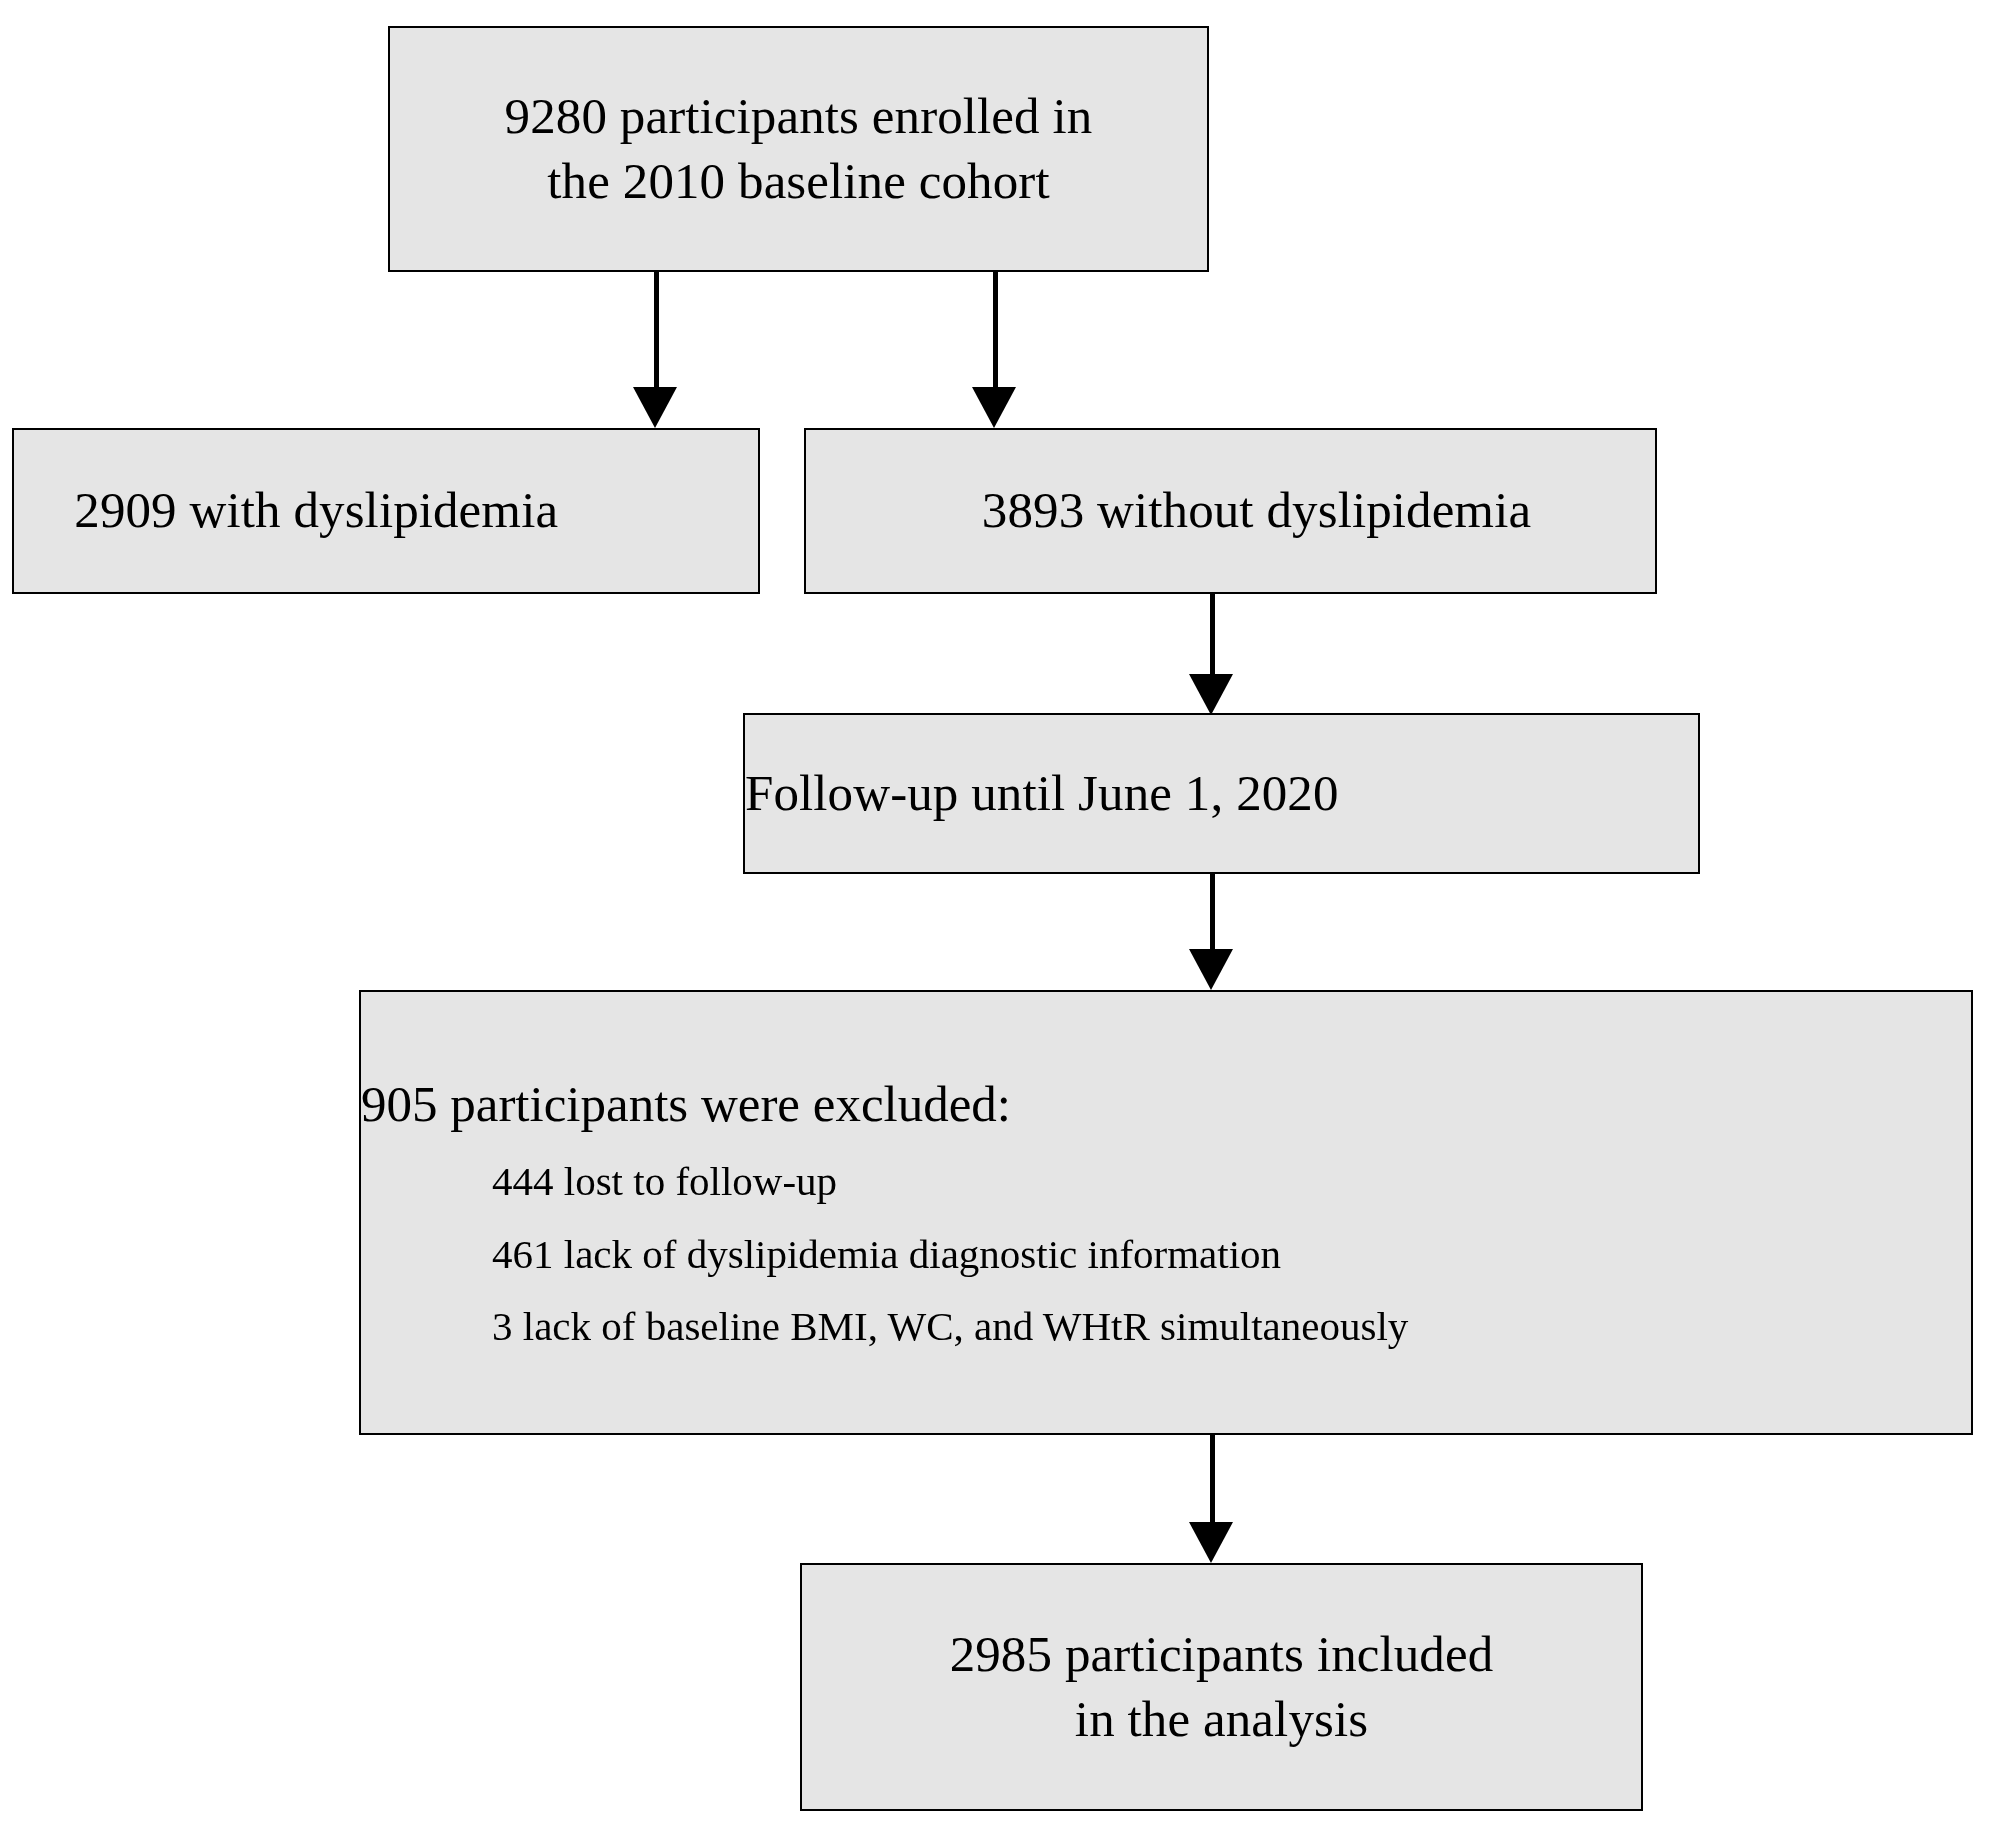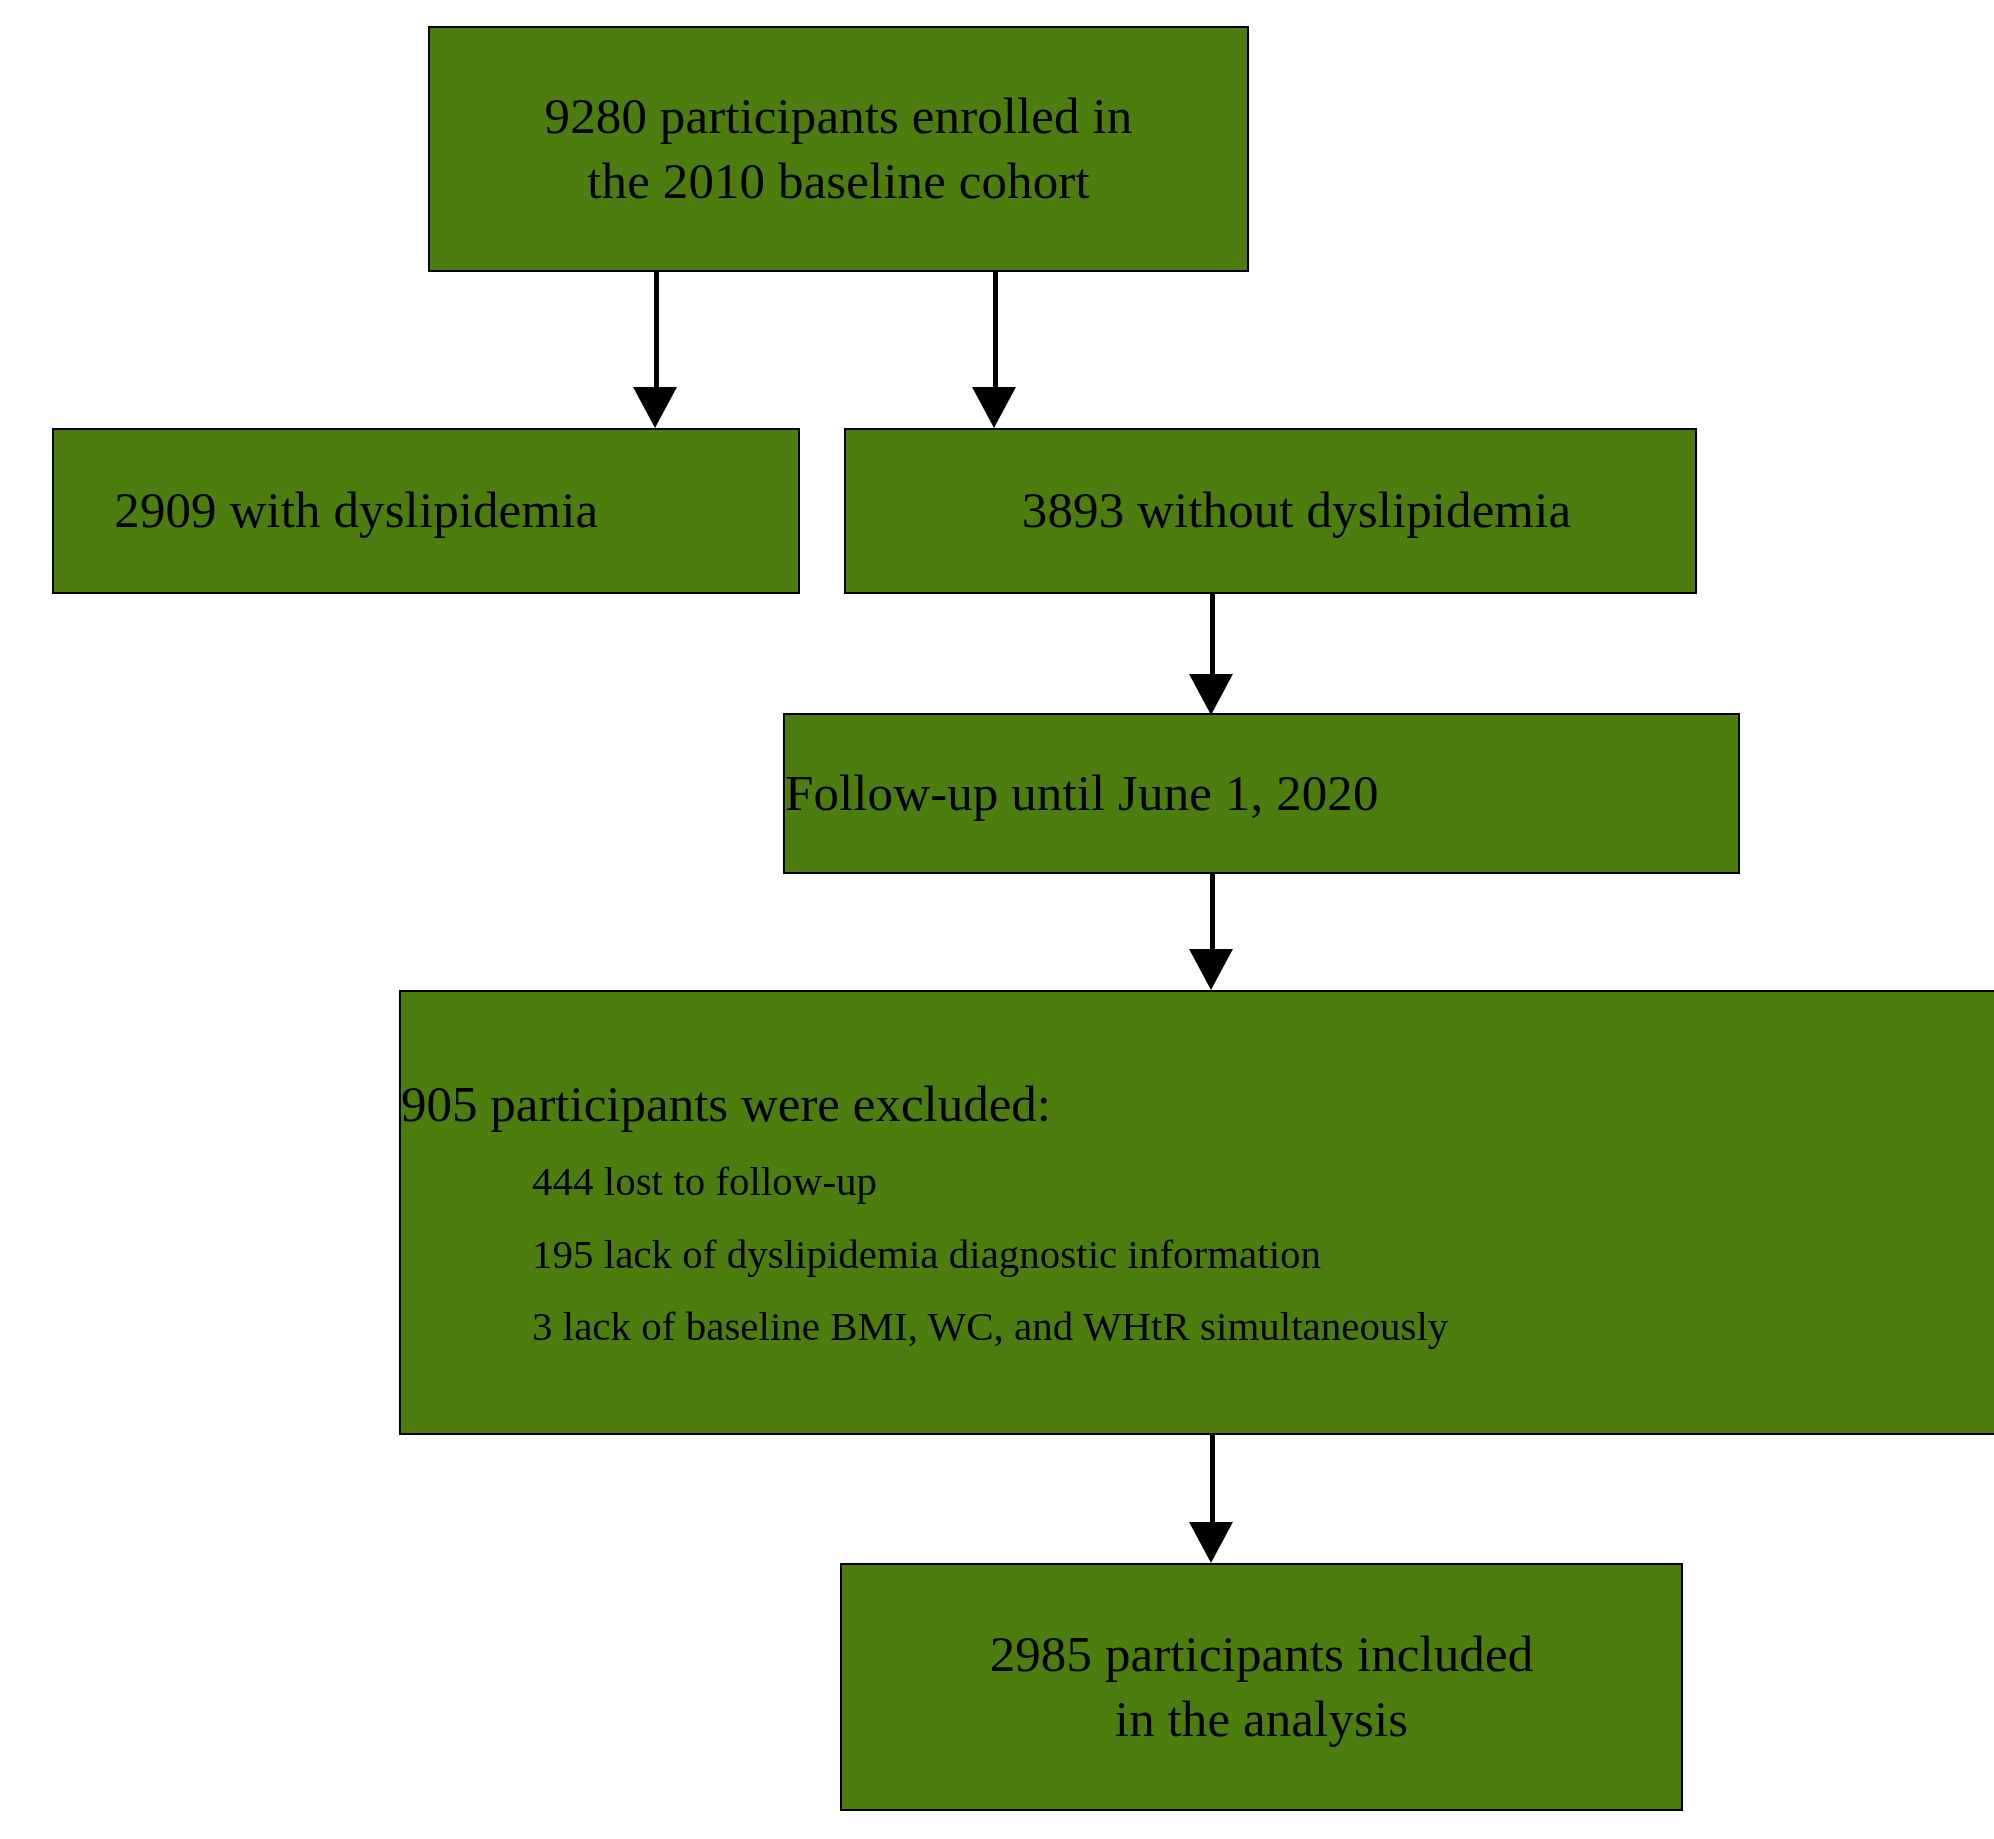--- a/index.html
+++ b/index.html
@@ -18,27 +18,26 @@
     width: 1995px;
     height: 1840px;
     background: #ffffff;
     overflow: hidden;
   }
 
   
   .flow-box {
     position: absolute;
     box-sizing: border-box;
-    background: #4d7c0f;
+    background: #e5e5e5;
     border: 2.7px solid #000000;
     display: flex;
     flex-direction: column;
     justify-content: center;
     align-items: center;
-    margin-left: 40px;
   }
 
   .flow-box .line {
     display: block;
     white-space: nowrap;
     font-size: 51px;
     line-height: 1.28;
     letter-spacing: 0.1px;
   }
 
@@ -158,21 +157,21 @@
     <span class="line">Follow-up until June 1, 2020</span>
   </div>
 
   <div class="conn conn-v" id="conn-excluded"></div>
   <div class="arrowhead" id="arrow-excluded"></div>
 
   <div class="flow-box" id="box-excluded">
     <div class="excl-list">
       <span class="excl-head">905 participants were excluded:</span>
       <span class="excl-item">444 lost to follow-up</span>
-      <span class="excl-item">195 lack of dyslipidemia diagnostic information</span>
+      <span class="excl-item">461 lack of dyslipidemia diagnostic information</span>
       <span class="excl-item">3 lack of baseline BMI, WC, and WHtR simultaneously</span>
     </div>
   </div>
 
   <div class="conn conn-v" id="conn-included"></div>
   <div class="arrowhead" id="arrow-included"></div>
 
   <div class="flow-box" id="box-included">
     <span class="line">2985 participants included</span>
     <span class="line">in the analysis</span>

